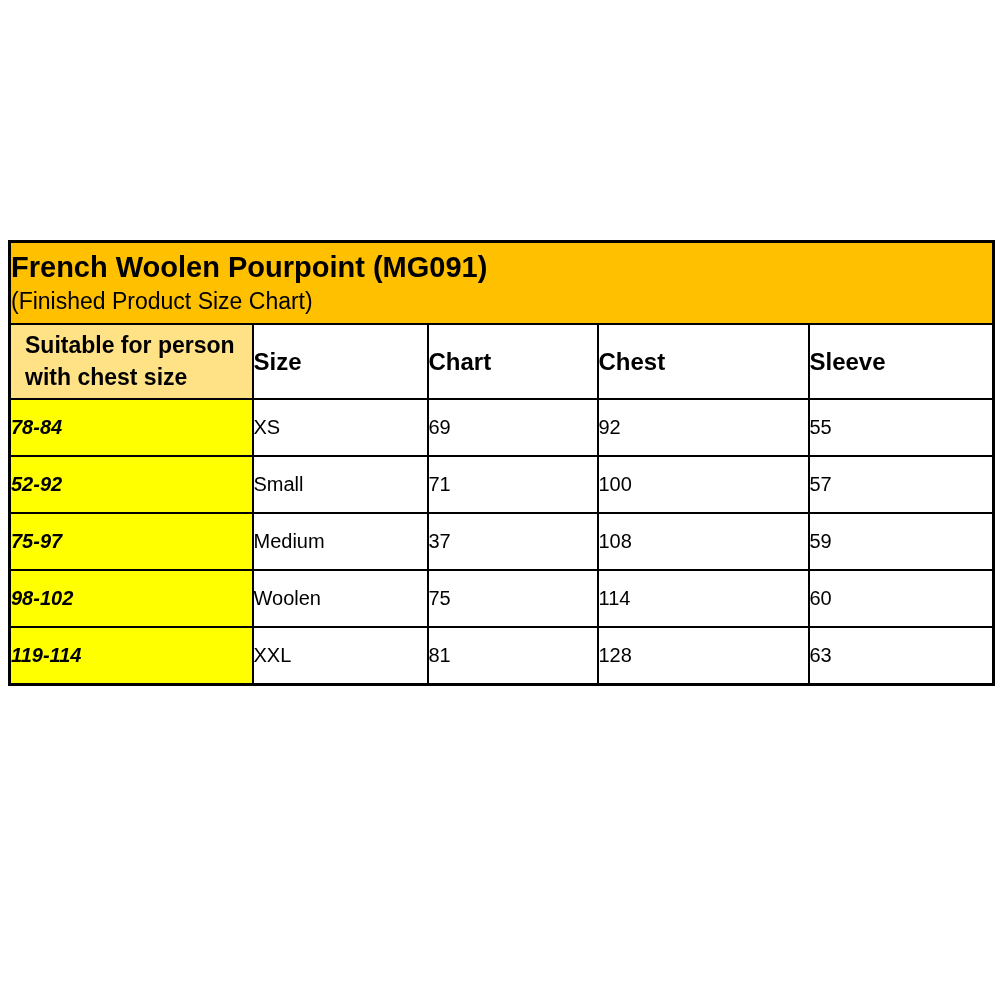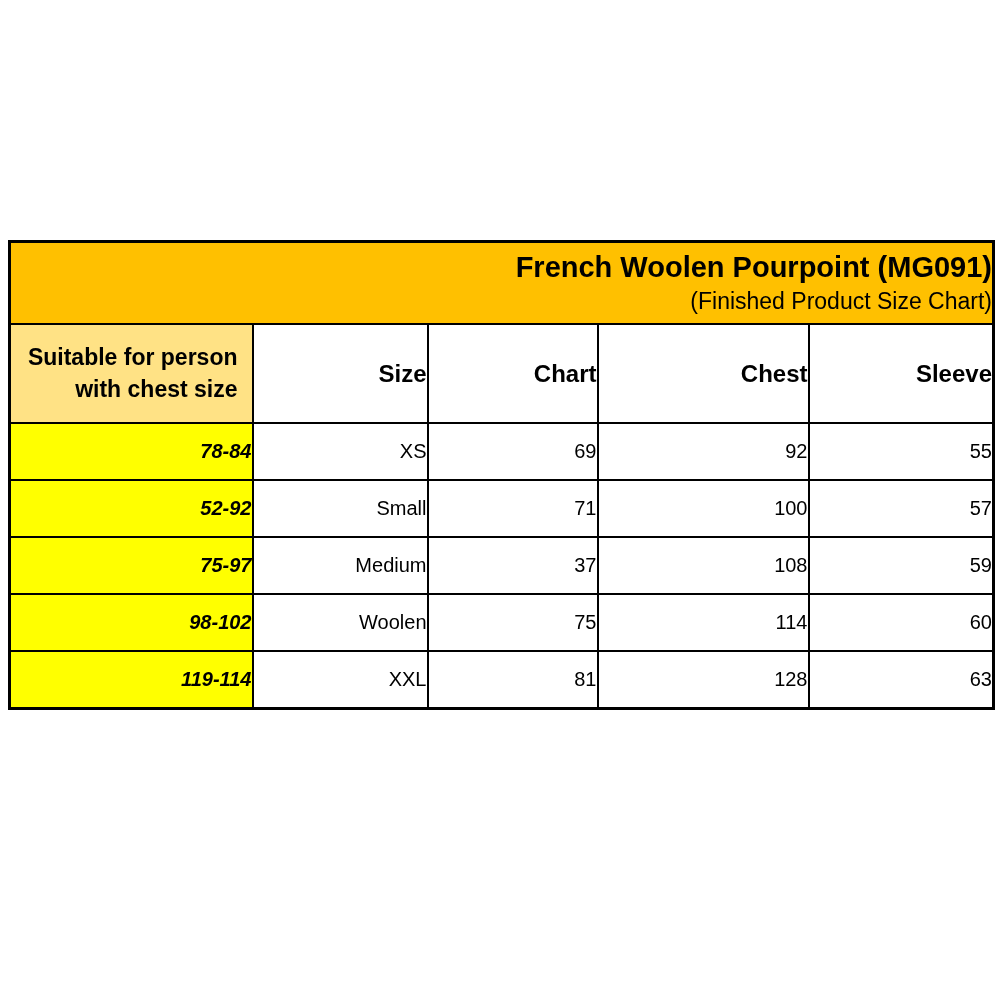--- a/index.html
+++ b/index.html
@@ -21,21 +21,21 @@
     left: 8px;
     top: 240px;
     width: 984px;
     border-collapse: collapse;
     table-layout: fixed;
     border: 3px solid var(--border, #000000);
   }
   table.size-chart th,
   table.size-chart td {
     border: 2px solid var(--border, #000000);
-    text-align: right;
+    text-align: left;
     vertical-align: middle;
     padding: 0;
     overflow: hidden;
   }
   .title-cell {
     background: var(--header_bg, #FFC000);
     height: 80px;
     padding: 4px 0 6px 0;
   }
   .title-line {
@@ -51,21 +51,21 @@
   .header-row th {
     height: 73px;
     background: #ffffff;
     font-size: 24px;
     font-weight: bold;
   }
   .header-row th.chest-size-header {
     background: var(--subheader_bg, #FFE285);
     font-size: 23px;
     line-height: 1.35;
-    padding: 12px 14px;
+    padding: 0 14px;
   }
   tbody td {
     height: 55px;
     font-size: 20px;
     font-weight: normal;
     background: #ffffff;
   }
   tbody td.range-cell {
     background: var(--highlight_bg, #FFFF00);
     font-weight: bold;

